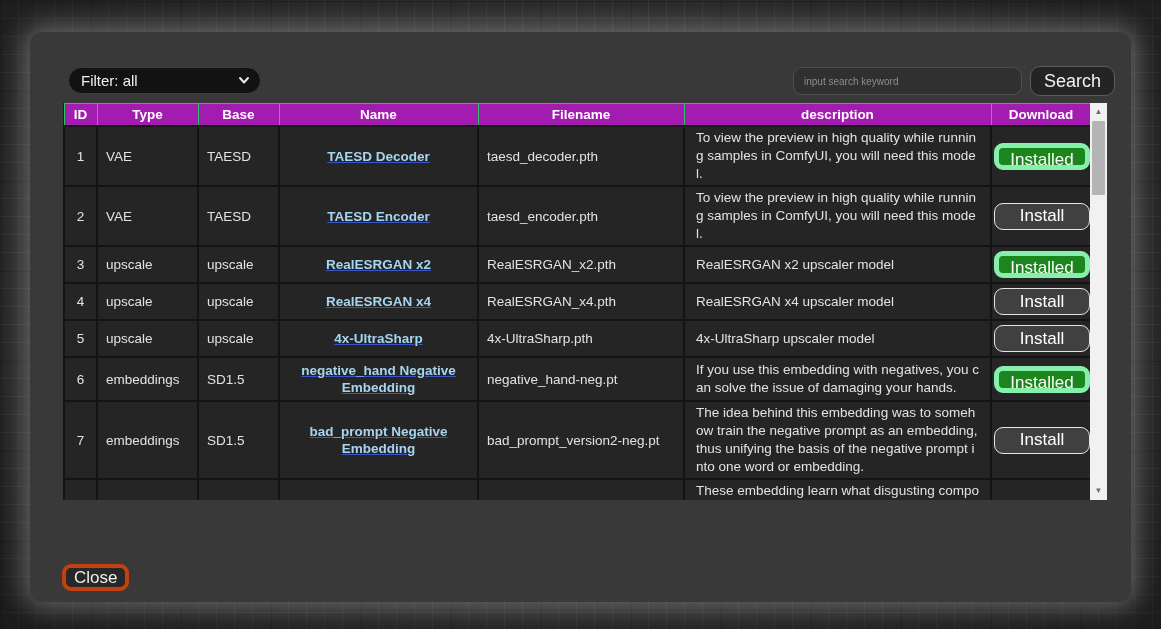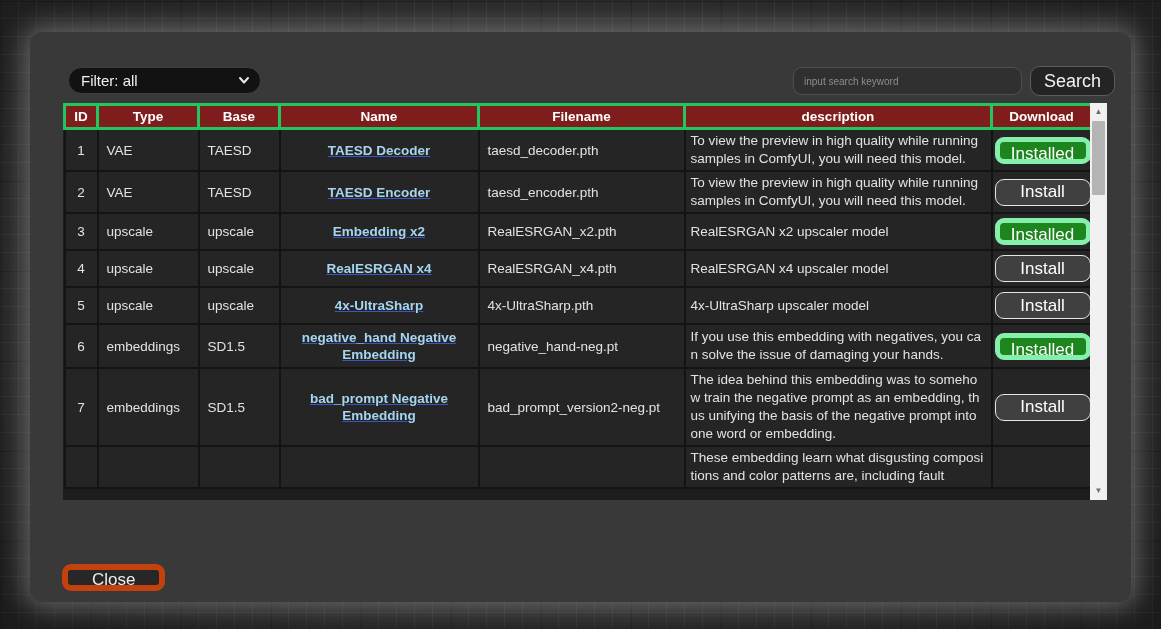--- a/index.html
+++ b/index.html
@@ -51,31 +51,31 @@
     font-size: 18px; font-family: inherit; cursor: pointer; text-align: right;
   }
   
   .table-zone { position: absolute; left: 33px; top: 71px; }
   .table-wrap { width: 1027px; height: 397px; overflow: hidden; float: left; background: #1d1d1d; }
   table { border-collapse: collapse; table-layout: fixed; width: 1027px; }
   col.c-id { width: 33px; } col.c-type { width: 101px; } col.c-base { width: 81px; }
   col.c-name { width: 199px; } col.c-file { width: 206px; } col.c-desc { width: 307px; }
   col.c-dl { width: 100px; }
   th {
-    background: #7f1d1d; color: #fff; font-size: 13.5px; font-weight: bold;
-    padding: 3px 4px; border: 3px solid #22c55e; text-align: center; height: 22px;
+    background: #a21caf; color: #fff; font-size: 13.5px; font-weight: bold;
+    padding: 3px 4px; border: 1px solid #22c55e; text-align: center; height: 22px;
   }
   td {
     background: #252525; color: #e2e2e2; font-size: 13.5px;
     border: 2px solid #141414; padding: 4px 8px; vertical-align: middle;
     line-height: 17px;
   }
   td.cell-id { text-align: center; padding: 4px 2px; }
   td.cell-name { text-align: center; }
-  td.cell-desc { word-break: break-all; line-height: 18px; padding: 2px 5px; }
+  td.cell-desc { word-break: break-all; line-height: 18px; padding: 2px 11px; }
   td.cell-dl { text-align: center; padding: 4px 2px; }
   a.model-link {
     color: #a6d5f0; font-weight: bold; text-decoration: underline;
     text-decoration-color: #3c55c4; cursor: pointer;
   }
   .dl-btn {
     font-family: inherit; font-size: 17px; color: #fff;
     border-radius: 9px; padding: 2px 0; width: 96px; height: 27px; cursor: pointer;
   }
   .btn-installed { background: #1d851d; border: 5px solid #86efac; }
@@ -89,23 +89,23 @@
     color: #6e6e6e; font-size: 8px; text-align: center; line-height: 16px; cursor: pointer;
   }
   .scroll-btn.up { top: 1px; }
   .scroll-btn.down { bottom: 1px; }
   .scroll-thumb {
     position: absolute; left: 2px; top: 18px; width: 13px; height: 74px;
     background: #b4b4b4; border-radius: 1px; cursor: pointer;
   }
   
   .close-btn {
-    position: absolute; left: 32px; top: 532px; height: 27px; padding: 0 24px;
+    position: absolute; left: 32px; top: 532px; height: 27px; padding: 0 8px;
     background: #272727; color: #ededed;
-    border: 6px solid #c2410c; border-radius: 9px;
+    border: 4px solid #c2410c; border-radius: 9px;
     font-size: 17px; font-family: inherit; cursor: pointer;
   }
 </style>
 </head>
 <body>
 
 <div class="vignette"></div>
 
 <div class="dialog">
 
@@ -169,21 +169,21 @@
     <td class="cell-desc">To view the preview in high quality while running samples in ComfyUI, you will need this model.</td>
     <td class="cell-dl">
       <button class="dl-btn btn-install">Install</button>
     </td>
   </tr>
             <tr>
     <td class="cell-id">3</td>
     <td class="cell-type">upscale</td>
     <td class="cell-base">upscale</td>
     <td class="cell-name">
-      <a class="model-link">Embedding x2</a>
+      <a class="model-link">RealESRGAN x2</a>
     </td>
     <td class="cell-file">RealESRGAN_x2.pth</td>
     <td class="cell-desc">RealESRGAN x2 upscaler model</td>
     <td class="cell-dl">
       <button class="dl-btn btn-installed">Installed</button>
     </td>
   </tr>
             <tr>
     <td class="cell-id">4</td>
     <td class="cell-type">upscale</td>

